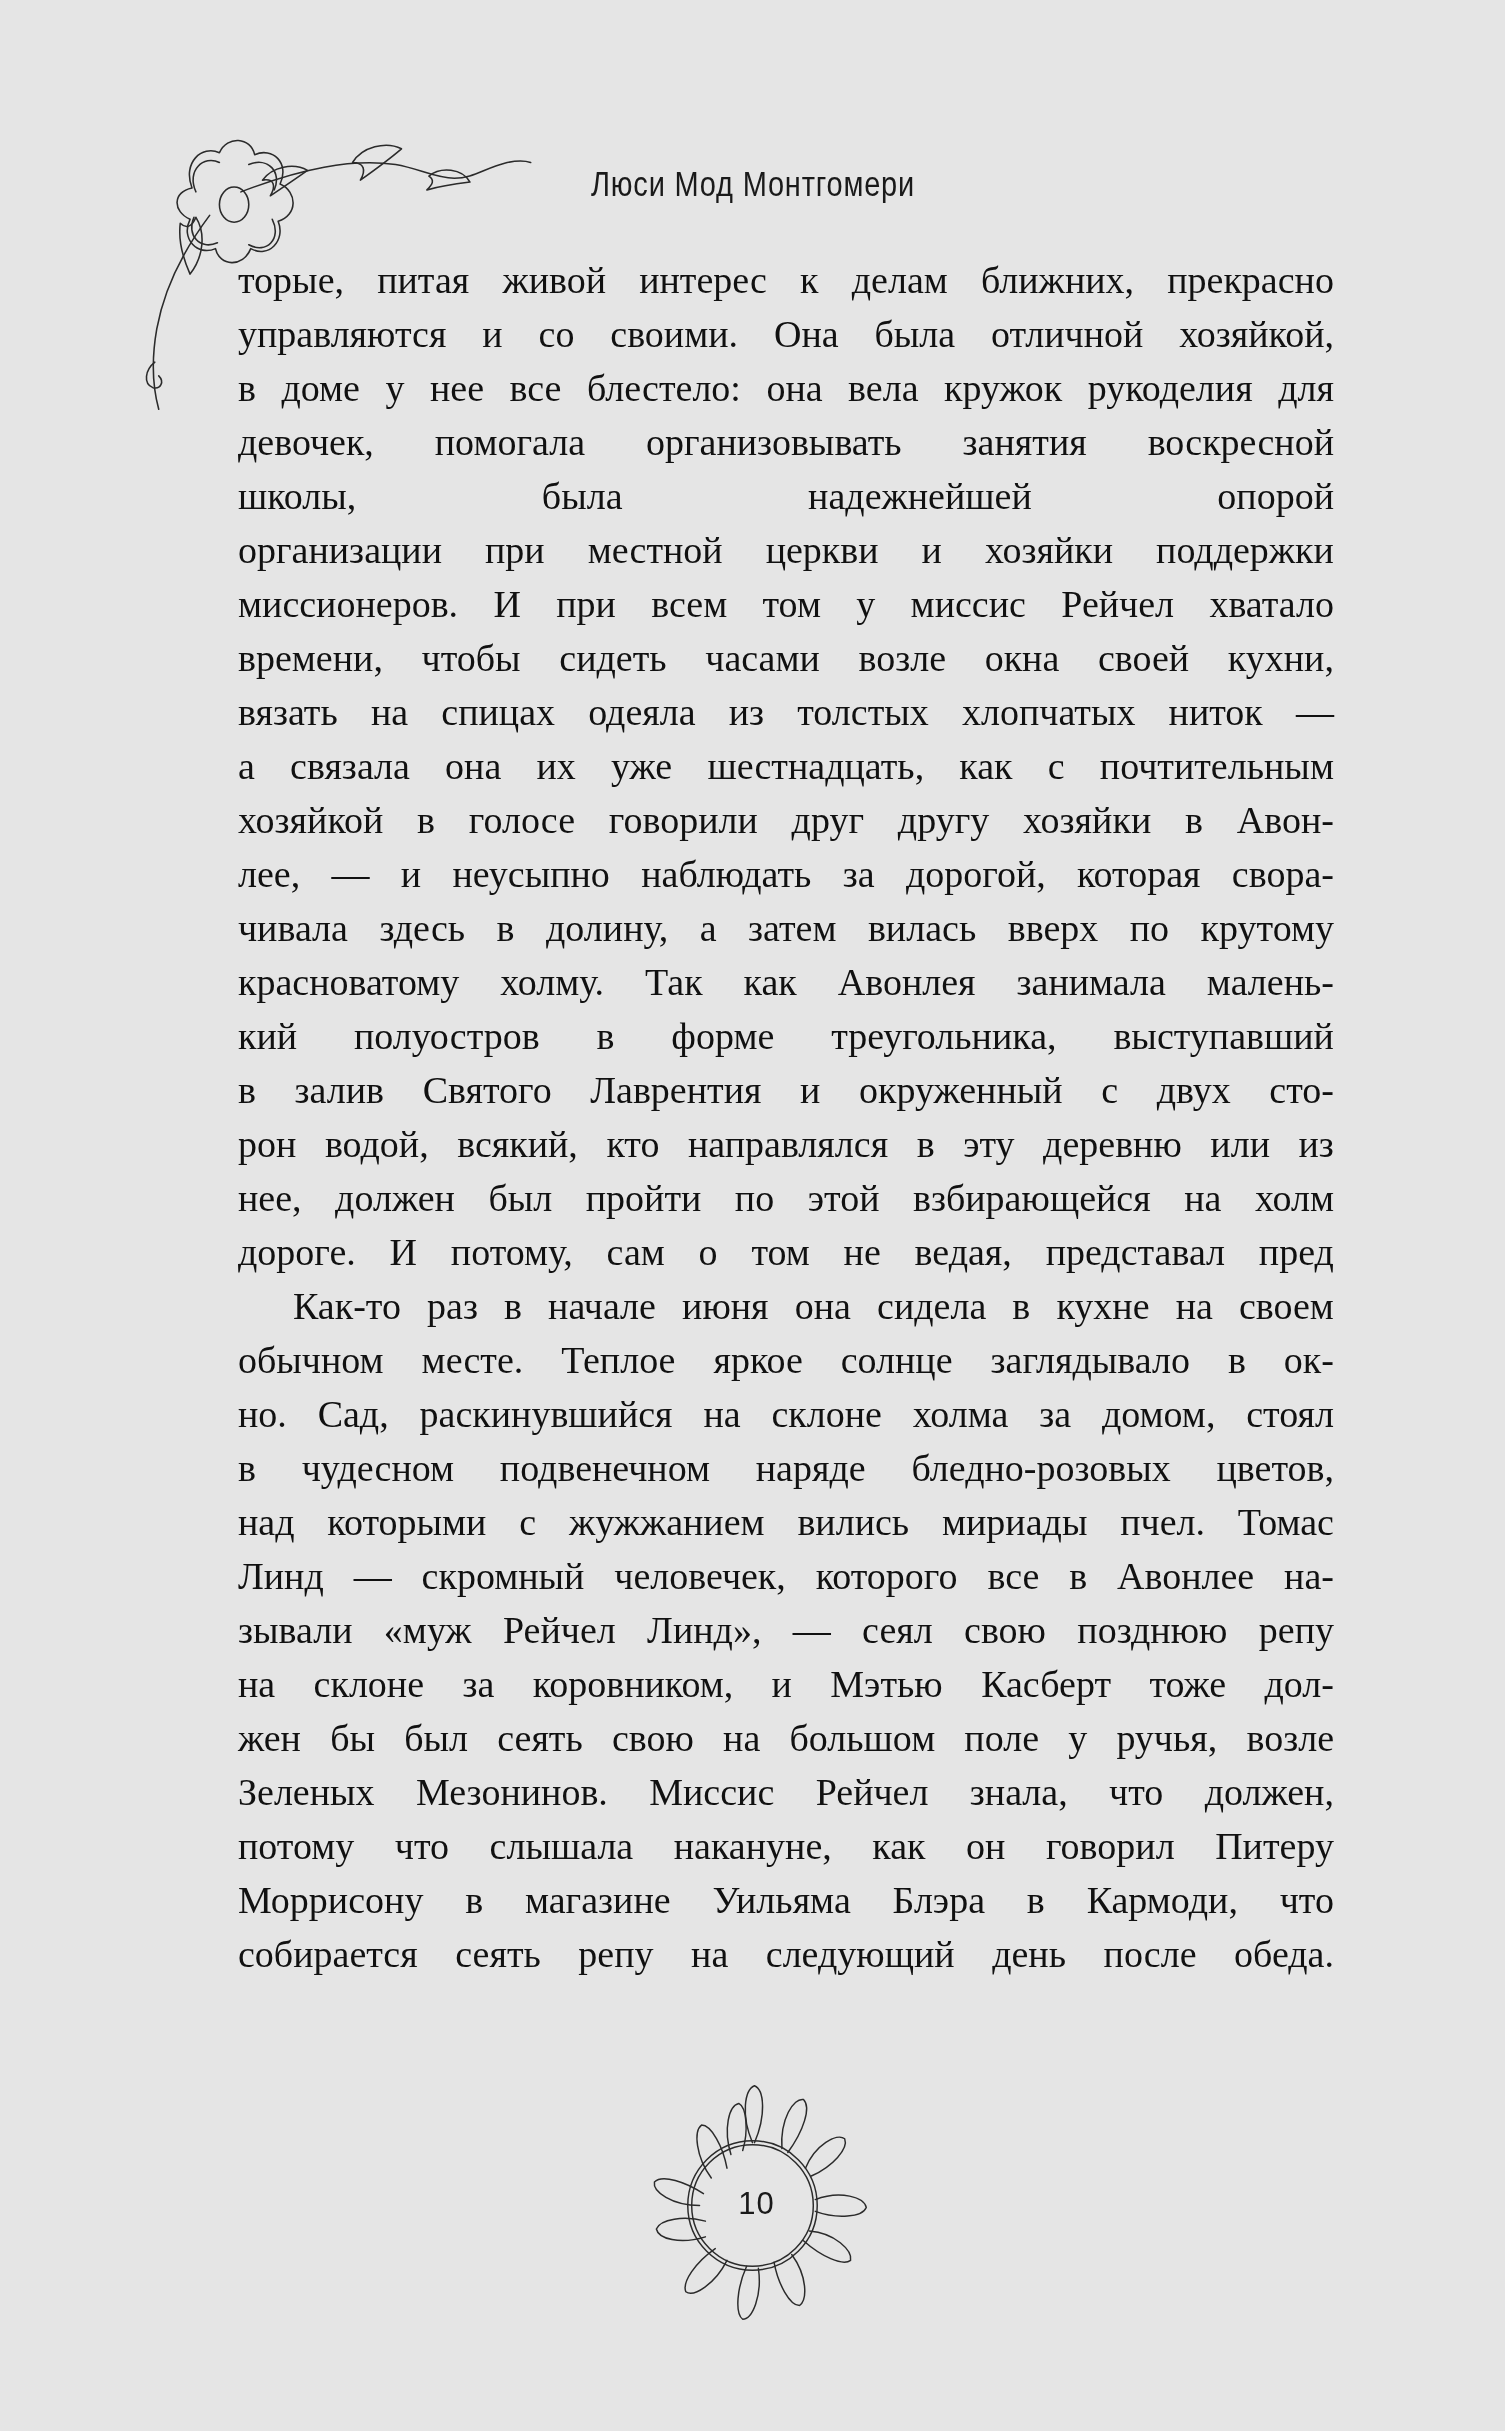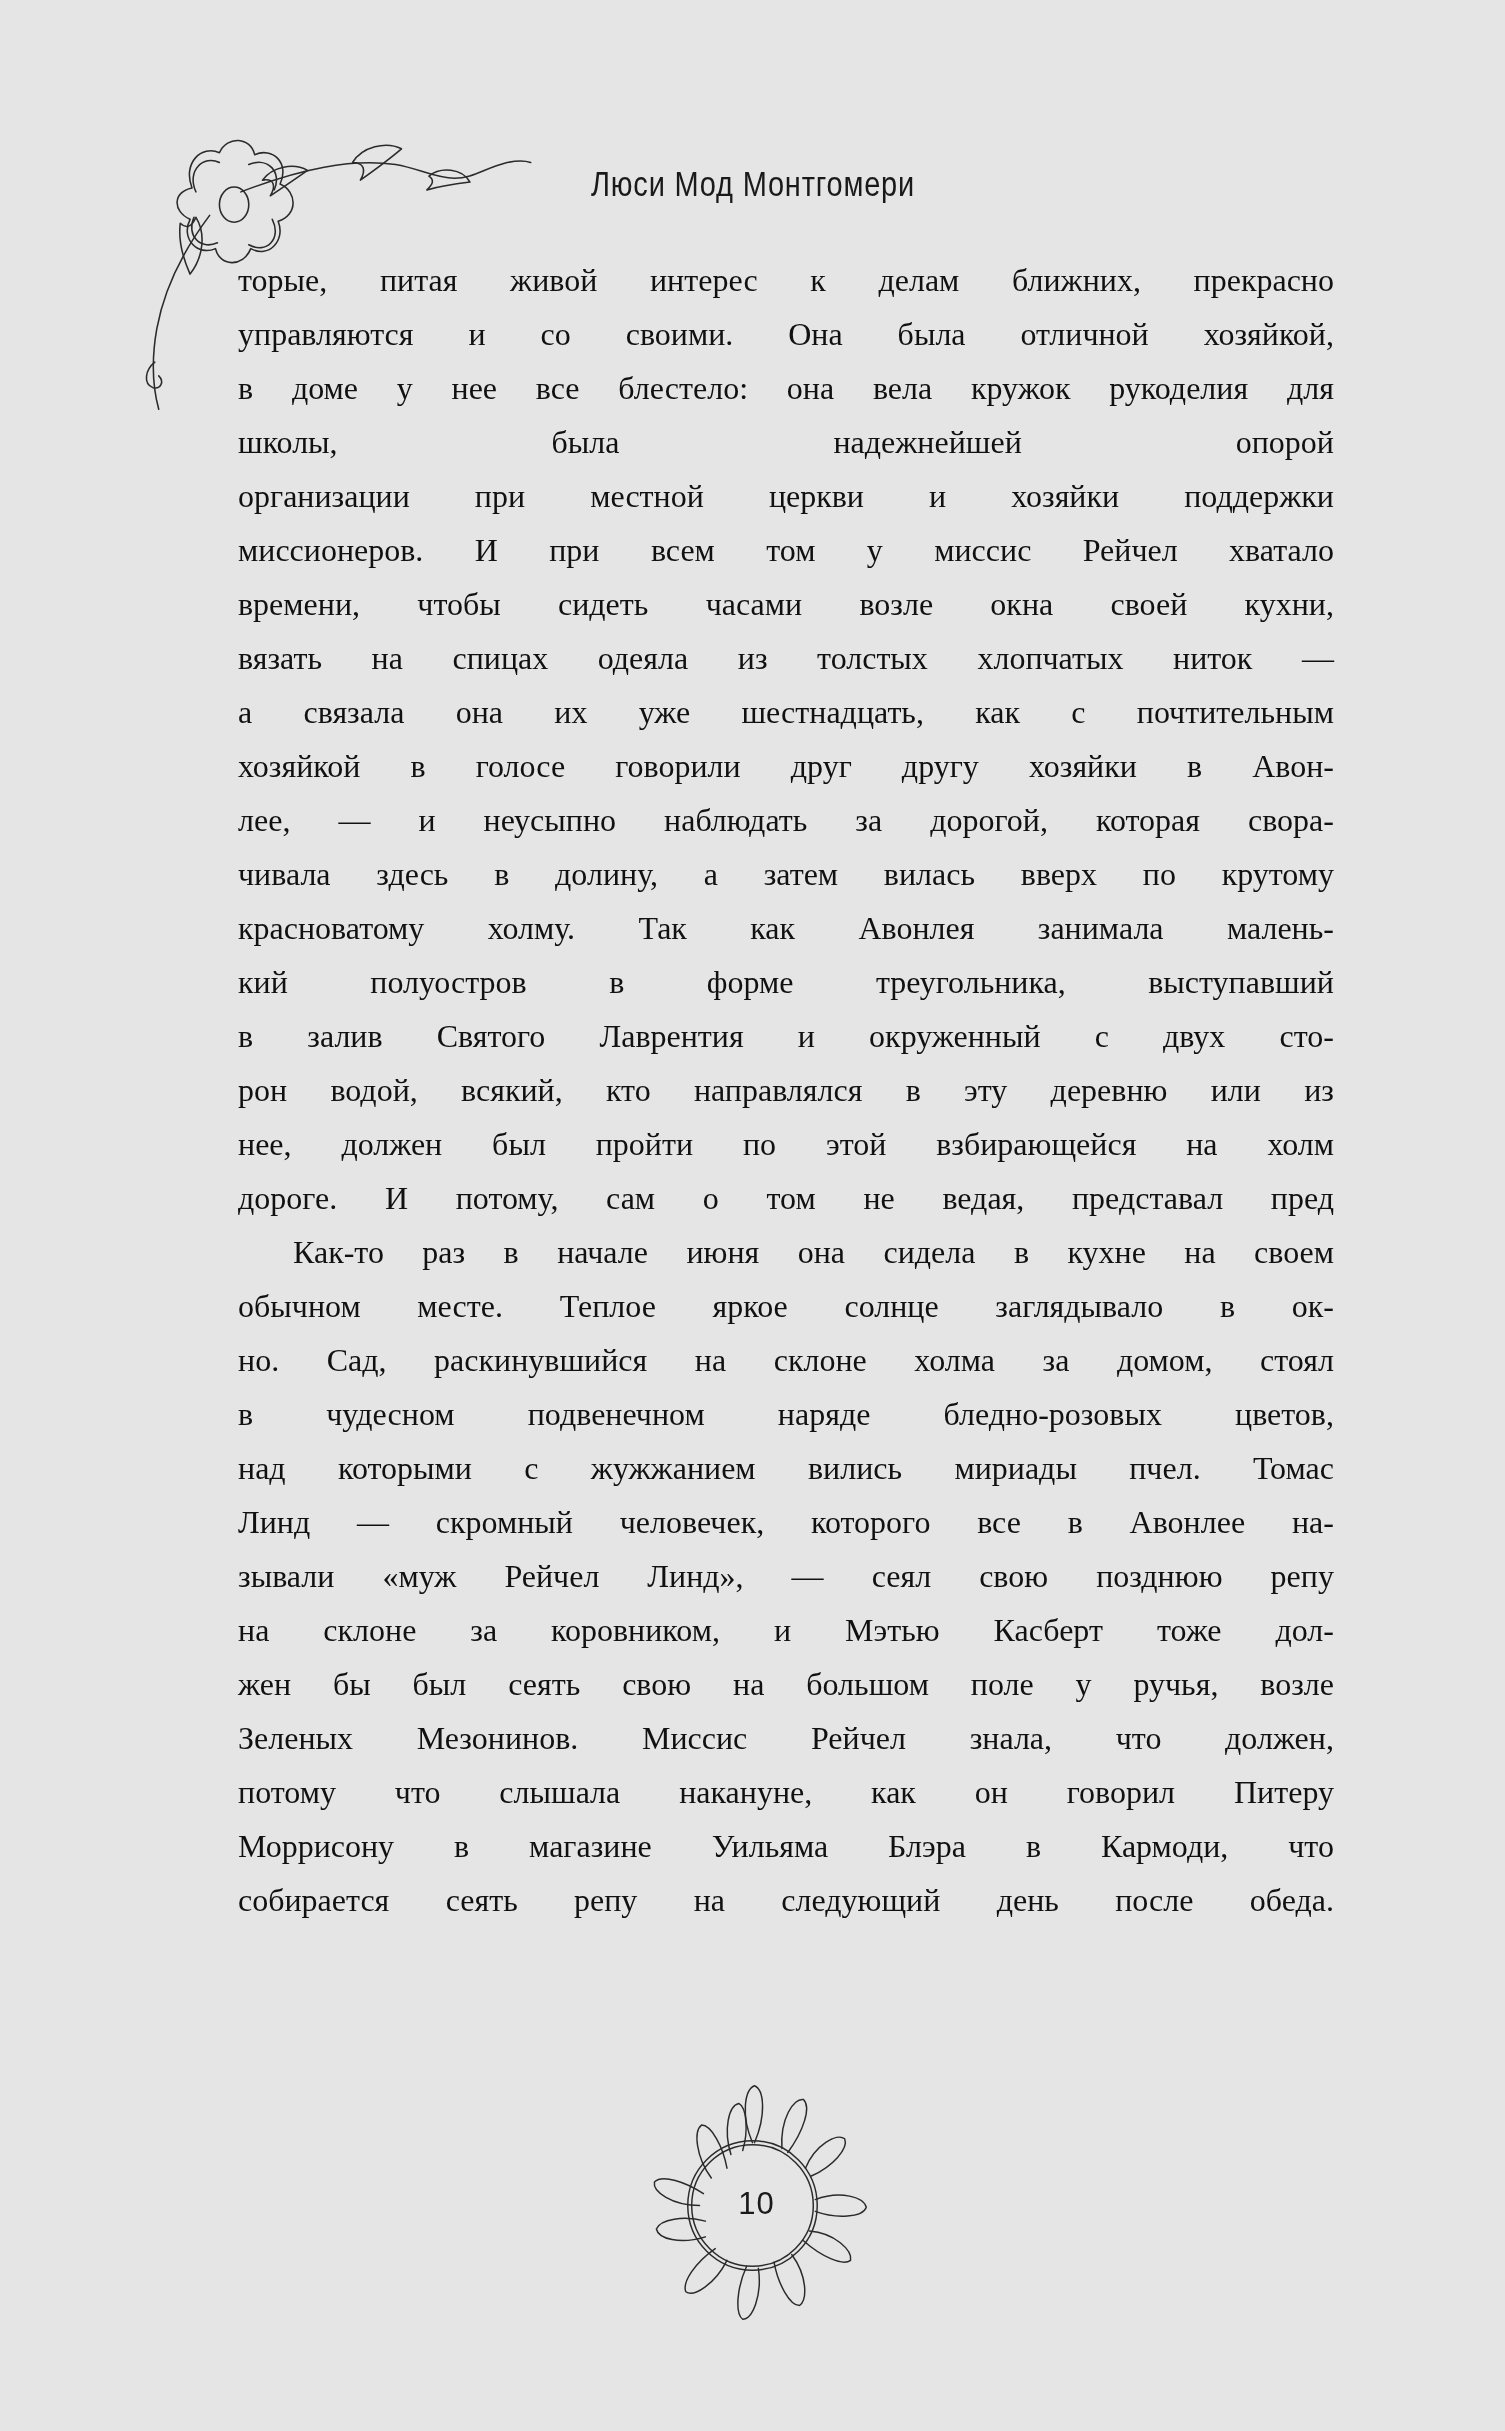--- a/index.html
+++ b/index.html
@@ -52,21 +52,21 @@
     width: 1096px;
     color: #111111;
     font-size: 35px;
     line-height: 54px;
     text-align: justify;
     text-justify: inter-word;
   }
   .textline {
     display: block;
     white-space: nowrap;
-    font-size: 32px;
+    font-size: 38px;
     line-height: 54px;
   }
   
   .textline.j {
     display: flex;
     justify-content: space-between;
   }
   .textline.j > span { white-space: pre; }
   .textline.last { display: block; }
   .textline.indent { padding-left: 55px; }
@@ -159,20 +159,27 @@
           <span>доме</span>
           <span>у</span>
           <span>нее</span>
           <span>все</span>
           <span>блестело:</span>
           <span>она</span>
           <span>вела</span>
           <span>кружок</span>
           <span>рукоделия</span>
           <span>для</span>
+        </div>
+        <div class="textline j">
+          <span>девочек,</span>
+          <span>помогала</span>
+          <span>организовывать</span>
+          <span>занятия</span>
+          <span>воскресной</span>
         </div>
         <div class="textline j">
           <span>школы,</span>
           <span>была</span>
           <span>надежнейшей</span>
           <span>опорой</span>
         </div>
         <div class="textline j">
           <span>организации</span>
           <span>при</span>

